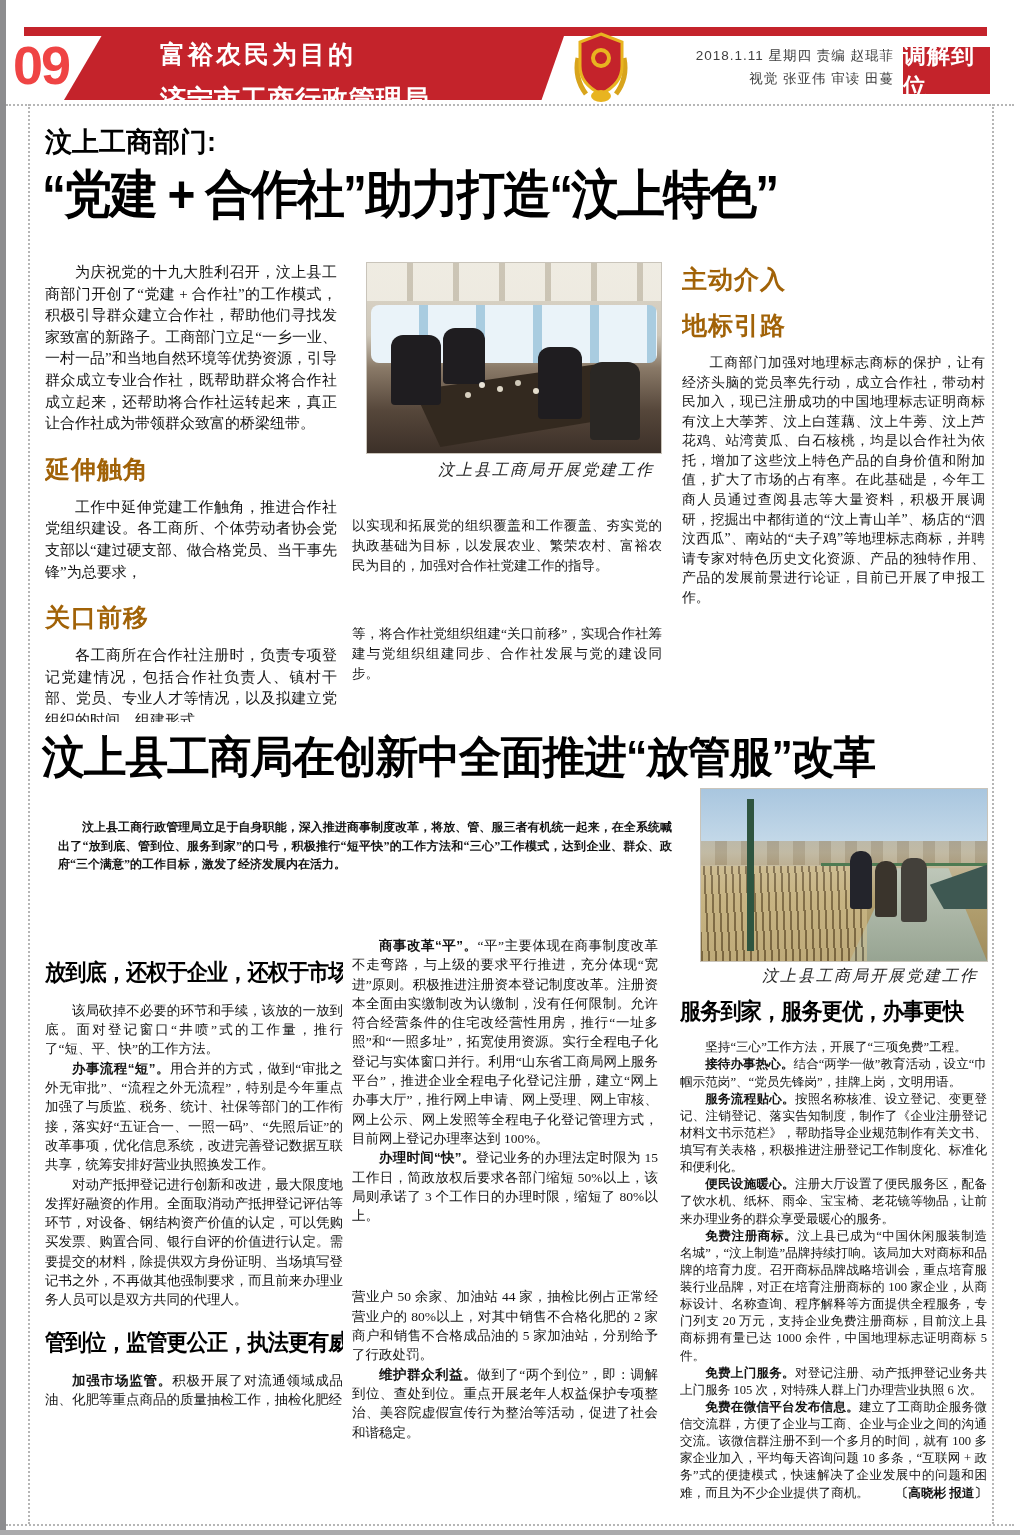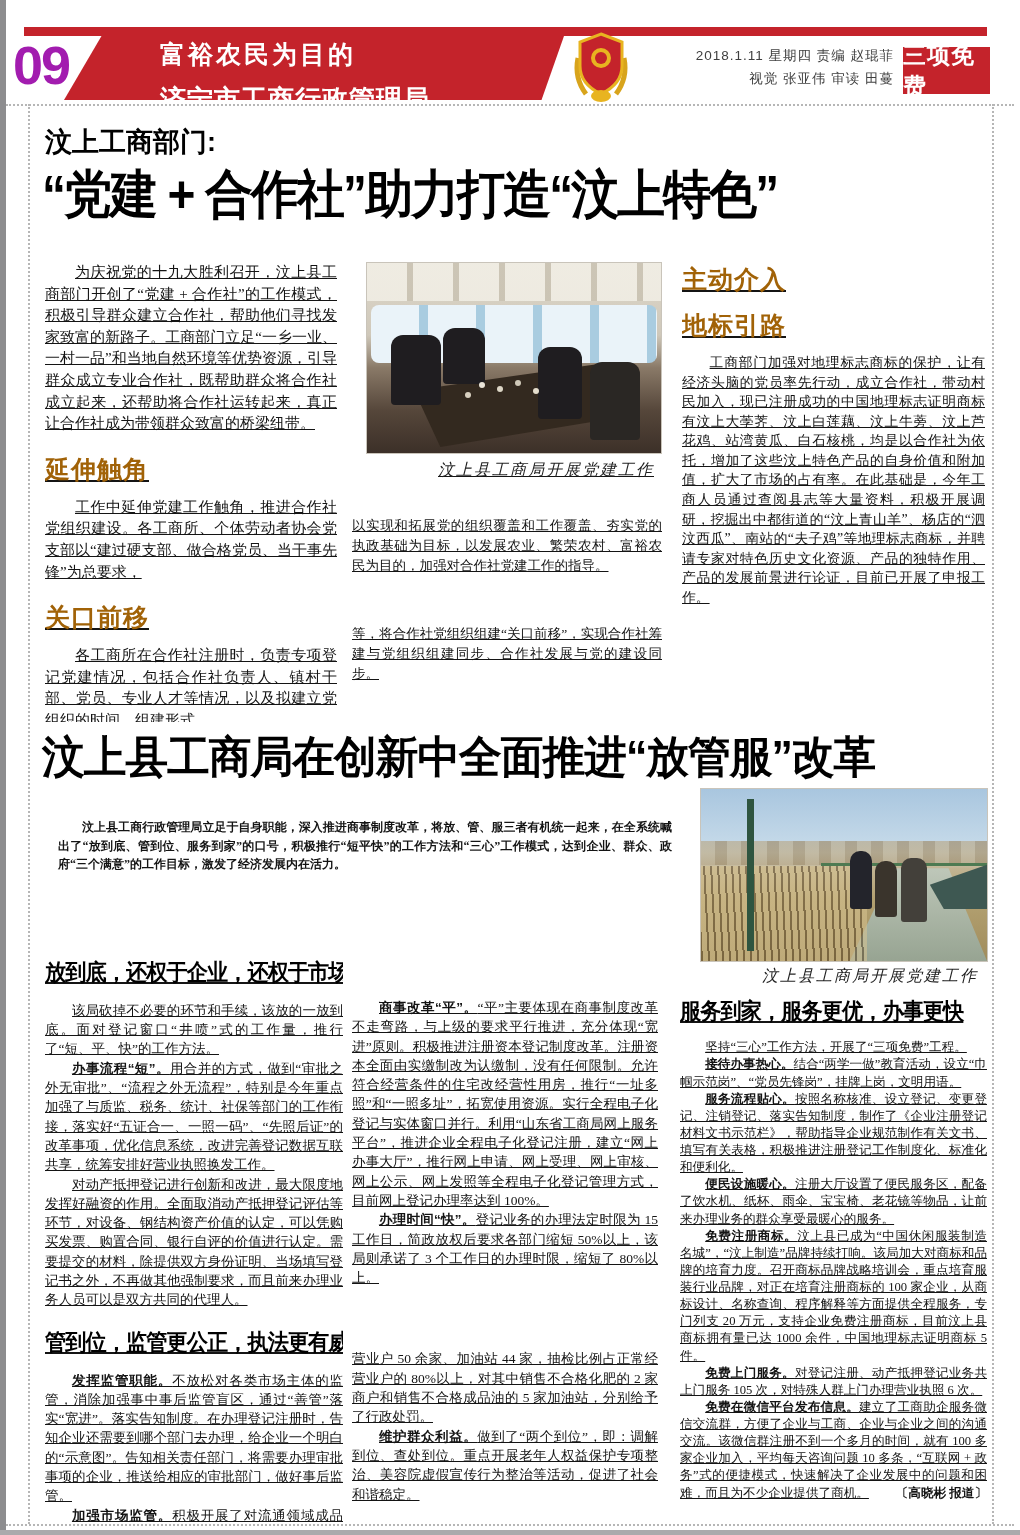--- a/index.html
+++ b/index.html
@@ -4,21 +4,21 @@
 <style>
   html,body{margin:0;padding:0;background:#ffffff;}
   .page{position:relative;width:1020px;height:1535px;background:#ffffff;overflow:hidden;
         font-family:"Liberation Serif", serif;color:#141414;}
   
   .edge-left{position:absolute;left:0;top:0;width:6px;height:100%;background:#8d8d8f;}
   .edge-bottom{position:absolute;left:0;bottom:0;width:100%;height:5px;background:#aaaaac;}
 
   
   .pagenum{position:absolute;left:13px;top:34px;font-family:"Liberation Sans",sans-serif;
-           font-size:54px;font-weight:700;color:#a21caf;letter-spacing:-2px;}
+           font-size:54px;font-weight:700;color:#ef4444;letter-spacing:-2px;}
   .red-bar{position:absolute;left:24px;top:27px;width:963px;height:9px;background:#c4232b;}
   .banner{position:absolute;left:64px;top:36px;width:500px;height:64px;background:#c4232b;
           clip-path:polygon(7.5% 0,100% 0,95.5% 100%,0 100%);color:#fff;
           font-family:"Liberation Sans",sans-serif;font-weight:700;}
   .banner .l1{margin:4px 0 0 96px;font-size:25px;letter-spacing:3px;line-height:29px;}
   .banner .l2{margin:16px 0 0 96px;font-size:26px;letter-spacing:1px;line-height:29px;}
   .emblem{position:absolute;left:570px;top:28px;width:62px;height:76px;}
   .credits{position:absolute;left:688px;top:45px;width:206px;text-align:right;
            font-family:"Liberation Sans",sans-serif;font-size:13.5px;color:#3f3f3f;
            line-height:1.7;letter-spacing:1px;}
@@ -34,28 +34,28 @@
   .kicker{position:absolute;left:45px;top:124px;font-family:"Liberation Sans",sans-serif;
           font-size:27px;font-weight:700;color:#000;}
   .headline1{position:absolute;left:42px;top:160px;width:1000px;font-family:"Liberation Sans",sans-serif;
              font-size:52px;font-weight:700;color:#000;white-space:nowrap;letter-spacing:-2px;
              transform:scaleX(.92);transform-origin:left;}
   .headline2{position:absolute;left:42px;top:728px;width:1000px;font-family:"Liberation Sans",sans-serif;
              font-size:44px;font-weight:700;color:#000;white-space:nowrap;letter-spacing:-1px;
              transform:scaleX(.97);transform-origin:left;}
 
   
-  .col{position:absolute;overflow:hidden;text-align:justify;text-decoration:underline;}
+  .col{position:absolute;overflow:hidden;text-align:justify;}
   .a1-col1{left:45px;top:262px;width:292px;height:460px;font-size:15px;line-height:1.44;}
   .a1-col2{left:352px;top:262px;width:310px;height:460px;font-size:13.5px;line-height:1.48;}
   .a1-col3{left:682px;top:262px;width:303px;height:462px;font-size:13.8px;line-height:1.42;}
   .a2-intro{position:absolute;left:58px;top:818px;width:614px;font-size:12px;font-weight:700;
             line-height:1.55;text-align:justify;}
   .a2-colA{left:45px;top:956px;width:298px;height:566px;font-size:13.5px;line-height:1.43;}
-  .a2-colB{left:352px;top:998px;width:306px;height:538px;font-size:13.5px;line-height:1.43;}
+  .a2-colB{left:352px;top:936px;width:306px;height:538px;font-size:13.5px;line-height:1.43;}
   .a2-colC{left:680px;top:996px;width:307px;height:526px;font-size:12.6px;line-height:1.36;}
 
   .p{margin:0;text-indent:2em;}
   .p.noindent{text-indent:0;}
   .lead{font-weight:700;font-family:"Liberation Sans",sans-serif;}
   .byline{float:right;font-weight:600;}
   .h3{font-family:"Liberation Sans",sans-serif;font-weight:600;font-size:25px;color:#a16207;
       margin:16px 0 10px;letter-spacing:1px;}
   .h3.first{margin-top:0;}
   .h2{font-family:"Liberation Sans",sans-serif;font-weight:700;font-size:23px;color:#000;
@@ -113,21 +113,21 @@
       <path d="M31 6 L52 14 L52 38 Q52 56 31 66 Q10 56 10 38 L10 14 Z" fill="#c4232b" stroke="#e8b420" stroke-width="3"></path>
       <circle cx="31" cy="30" r="10" fill="#e8b420"></circle>
       <circle cx="31" cy="30" r="6" fill="#c4232b"></circle>
       <ellipse cx="31" cy="68" rx="10" ry="6" fill="#e8b420"></ellipse>
     </svg>
   </div>
   <div class="credits">
     <div>2018.1.11 星期四 责编 赵琨菲</div>
     <div>视觉 张亚伟 审读 田蔓</div>
   </div>
-  <div class="masthead">三项免费</div>
+  <div class="masthead">调解到位</div>
 
   <div class="dot-h" style="left:6px;top:104px;width:1008px;"></div>
   <div class="dot-h" style="left:6px;top:1524px;width:1008px;"></div>
   <div class="dot-v" style="left:28px;top:104px;height:1420px;"></div>
   <div class="dot-v" style="left:992px;top:104px;height:1420px;"></div>
 
   <div class="kicker">汶上工商部门:</div>
   <div class="headline1">“党建 + 合作社”助力打造“汶上特色”</div>
 
   <div class="col a1-col1">
@@ -177,21 +177,20 @@
     </div>
     <div class="caption">汶上县工商局开展党建工作</div>
   </div>
 
   <div class="col a2-colA">
     <div class="h2">放到底，还权于企业，还权于市场</div>
     <p class="p"><b class="lead"></b><span>该局砍掉不必要的环节和手续，该放的一放到底。面对登记窗口“井喷”式的工作量，推行了“短、平、快”的工作方法。</span></p>
     <p class="p"><b class="lead">办事流程“短”。</b><span>用合并的方式，做到“审批之外无审批”、“流程之外无流程”，特别是今年重点加强了与质监、税务、统计、社保等部门的工作衔接，落实好“五证合一、一照一码”、“先照后证”的改革事项，优化信息系统，改进完善登记数据互联共享，统筹安排好营业执照换发工作。</span></p>
     <p class="p"><b class="lead"></b><span>对动产抵押登记进行创新和改进，最大限度地发挥好融资的作用。全面取消动产抵押登记评估等环节，对设备、钢结构资产价值的认定，可以凭购买发票、购置合同、银行自评的价值进行认定。需要提交的材料，除提供双方身份证明、当场填写登记书之外，不再做其他强制要求，而且前来办理业务人员可以是双方共同的代理人。</span></p>
     <div class="h2 mid">管到位，监管更公正，执法更有威</div>
-    <p class="p"><b class="lead">发挥监管职能。</b><span>不放松对各类市场主体的监管，消除加强事中事后监管盲区，通过“善管”落实“宽进”。落实告知制度。在办理登记注册时，告知企业还需要到哪个部门去办理，给企业一个明白的“示意图”。告知相关责任部门，将需要办理审批事项的企业，推送给相应的审批部门，做好事后监管。</span></p>
     <p class="p"><b class="lead">加强市场监管。</b><span>积极开展了对流通领域成品油、化肥等重点商品的质量抽检工作，抽检化肥经</span></p>
   </div>
 
   <div class="col a2-colB">
     <p class="p"><b class="lead">商事改革“平”。</b><span>“平”主要体现在商事制度改革不走弯路，与上级的要求平行推进，充分体现“宽进”原则。积极推进注册资本登记制度改革。注册资本全面由实缴制改为认缴制，没有任何限制。允许符合经营条件的住宅改经营性用房，推行“一址多照”和“一照多址”，拓宽使用资源。实行全程电子化登记与实体窗口并行。利用“山东省工商局网上服务平台”，推进企业全程电子化登记注册，建立“网上办事大厅”，推行网上申请、网上受理、网上审核、网上公示、网上发照等全程电子化登记管理方式，目前网上登记办理率达到 100%。</span></p>
     <p class="p"><b class="lead">办理时间“快”。</b><span>登记业务的办理法定时限为 15 工作日，简政放权后要求各部门缩短 50%以上，该局则承诺了 3 个工作日的办理时限，缩短了 80%以上。</span></p>
     <p class="p noindent" style="margin-top:62px;">营业户 50 余家、加油站 44 家，抽检比例占正常经营业户的 80%以上，对其中销售不合格化肥的 2 家商户和销售不合格成品油的 5 家加油站，分别给予了行政处罚。</p>
     <p class="p"><b class="lead">维护群众利益。</b><span>做到了“两个到位”，即：调解到位、查处到位。重点开展老年人权益保护专项整治、美容院虚假宣传行为整治等活动，促进了社会和谐稳定。</span></p>
   </div>
 

